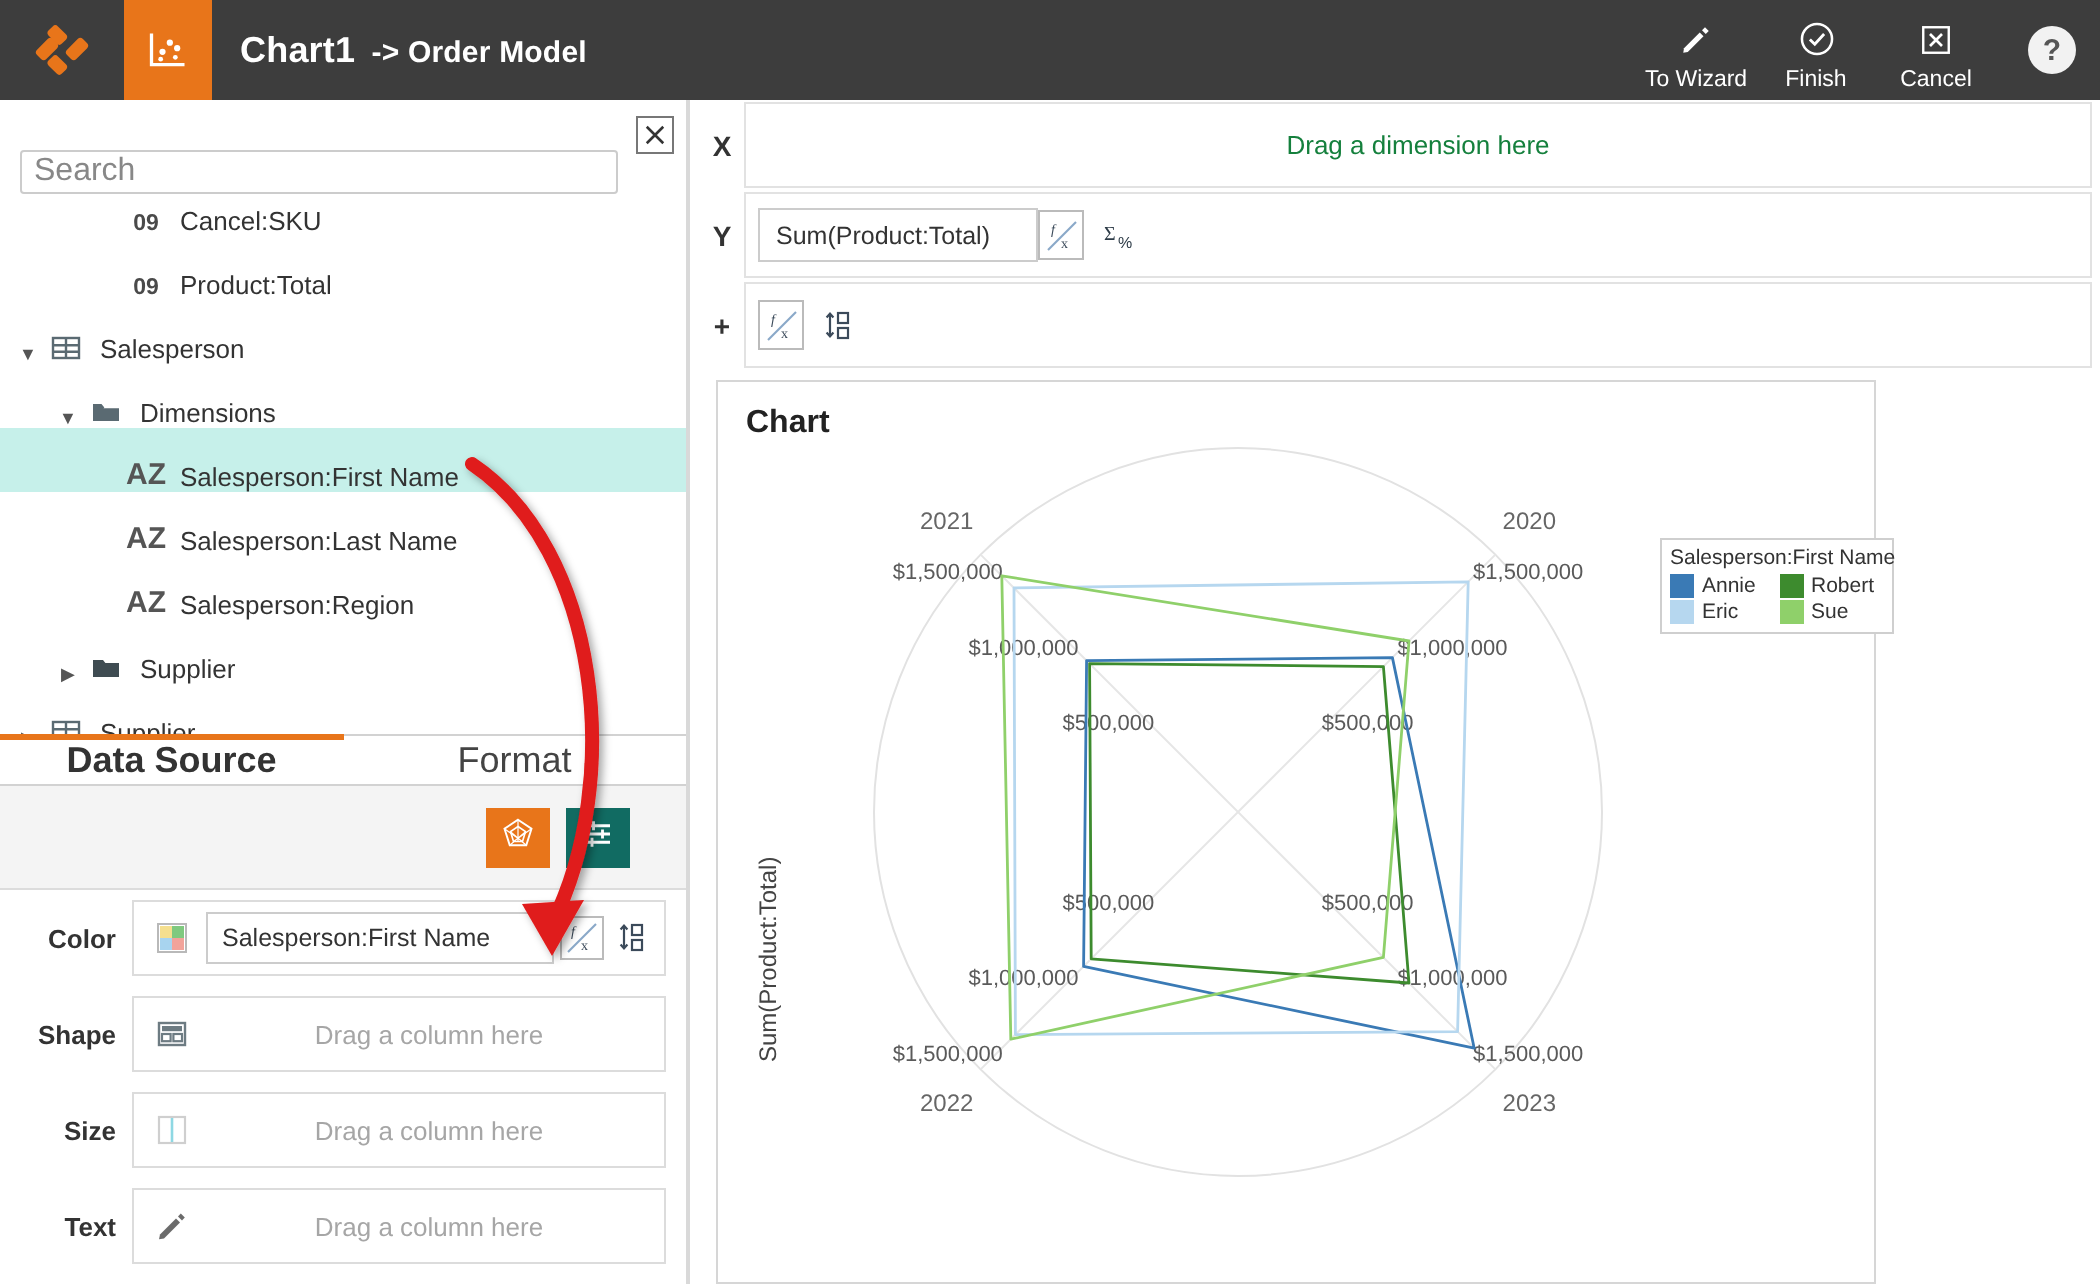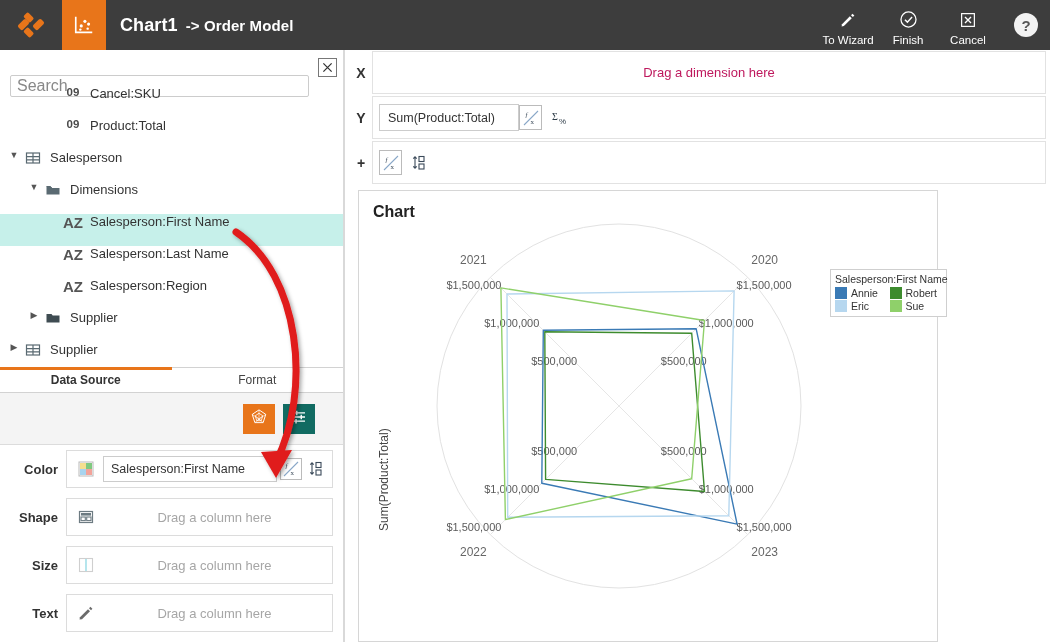--- a/index.html
+++ b/index.html
@@ -55,38 +55,38 @@
     font-size: 16px; color: #888; padding: 0 6px; display: flex; align-items: center; margin-top: 38px;
   }
   .search-clear {
     width: 19px; height: 19px; margin-left: 9px; border: 1px solid #777; color: #333;
     display: flex; align-items: center; justify-content: center; font-size: 12px;
     cursor: pointer; background: #fff; line-height: 1;
   }
 
   .tree { padding-top: 2px; }
   .tree-row {
-    display: flex; align-items: flex-start; height: 32px; font-size: 13px; color: #333;
+    display: flex; align-items: flex-end; height: 32px; font-size: 13px; color: #333;
     cursor: pointer; white-space: nowrap;
   }
   .tree-row.selected { background: #c6f0ea; }
   .tw { width: 16px; display: flex; align-items: center; justify-content: center; color: #555; font-size: 9px; }
   .ti { width: 22px; display: flex; align-items: center; justify-content: center; }
   .tlabel { margin-left: 6px; }
   .badge09 { font-size: 11.5px; font-weight: bold; color: #4a4a4a; font-family: "Liberation Sans", sans-serif; }
   .badgeAZ { font-size: 15px; font-weight: bold; color: #555; }
 
   
   #tabs {
     position: absolute; left: 0; top: 367px; width: 343px; height: 26px;
     border-top: 1px solid #d2d2d2; border-bottom: 1px solid #d2d2d2; background: #fff;
     display: flex;
   }
   .tab { flex: 1; display: flex; align-items: center; justify-content: center;
-         font-size: 12px; cursor: pointer; position: relative; }
+         font-size: 18px; cursor: pointer; position: relative; }
   .tab.active { font-weight: bold; color: #333; }
   .tab.active::before {
     content: ""; position: absolute; left: 0; right: 0; top: -1px; height: 3px; background: #e8751a;
   }
   .tab.inactive { color: #444; }
 
   
   #shelf-toolbar {
     position: absolute; left: 0; top: 393px; width: 343px; height: 52px;
     background: #f4f4f4; border-bottom: 1px solid #dcdcdc;
@@ -118,21 +118,21 @@
 
   
   #right { position: absolute; left: 346px; top: 50px; width: 704px; height: 592px; background: #fff; }
 
   .axis-row { display: flex; align-items: center; height: 45px; padding-left: 4px; }
   .axis-letter { width: 22px; text-align: center; font-size: 14px; font-weight: bold; color: #333; }
   .axis-well {
     flex: 1; height: 43px; border: 1px solid #e2e2e2; background: #fff;
     display: flex; align-items: center; padding: 0 6px; margin-right: 4px;
   }
-  .axis-ph { flex: 1; text-align: center; font-size: 13px; color: #be185d; }
+  .axis-ph { flex: 1; text-align: center; font-size: 13px; color: #15803d; }
   .axis-pill {
     height: 27px; border: 1px solid #ccc; background: #fff; min-width: 140px;
     display: flex; align-items: center; padding: 0 8px; font-size: 12.5px; color: #333;
   }
   .axis-fx {
     width: 23px; height: 25px; border: 1px solid #bbb; display: flex;
     align-items: center; justify-content: center; background: #fff; cursor: pointer;
   }
   .axis-extra { margin-left: 10px; display: flex; align-items: center; cursor: pointer; }
 

